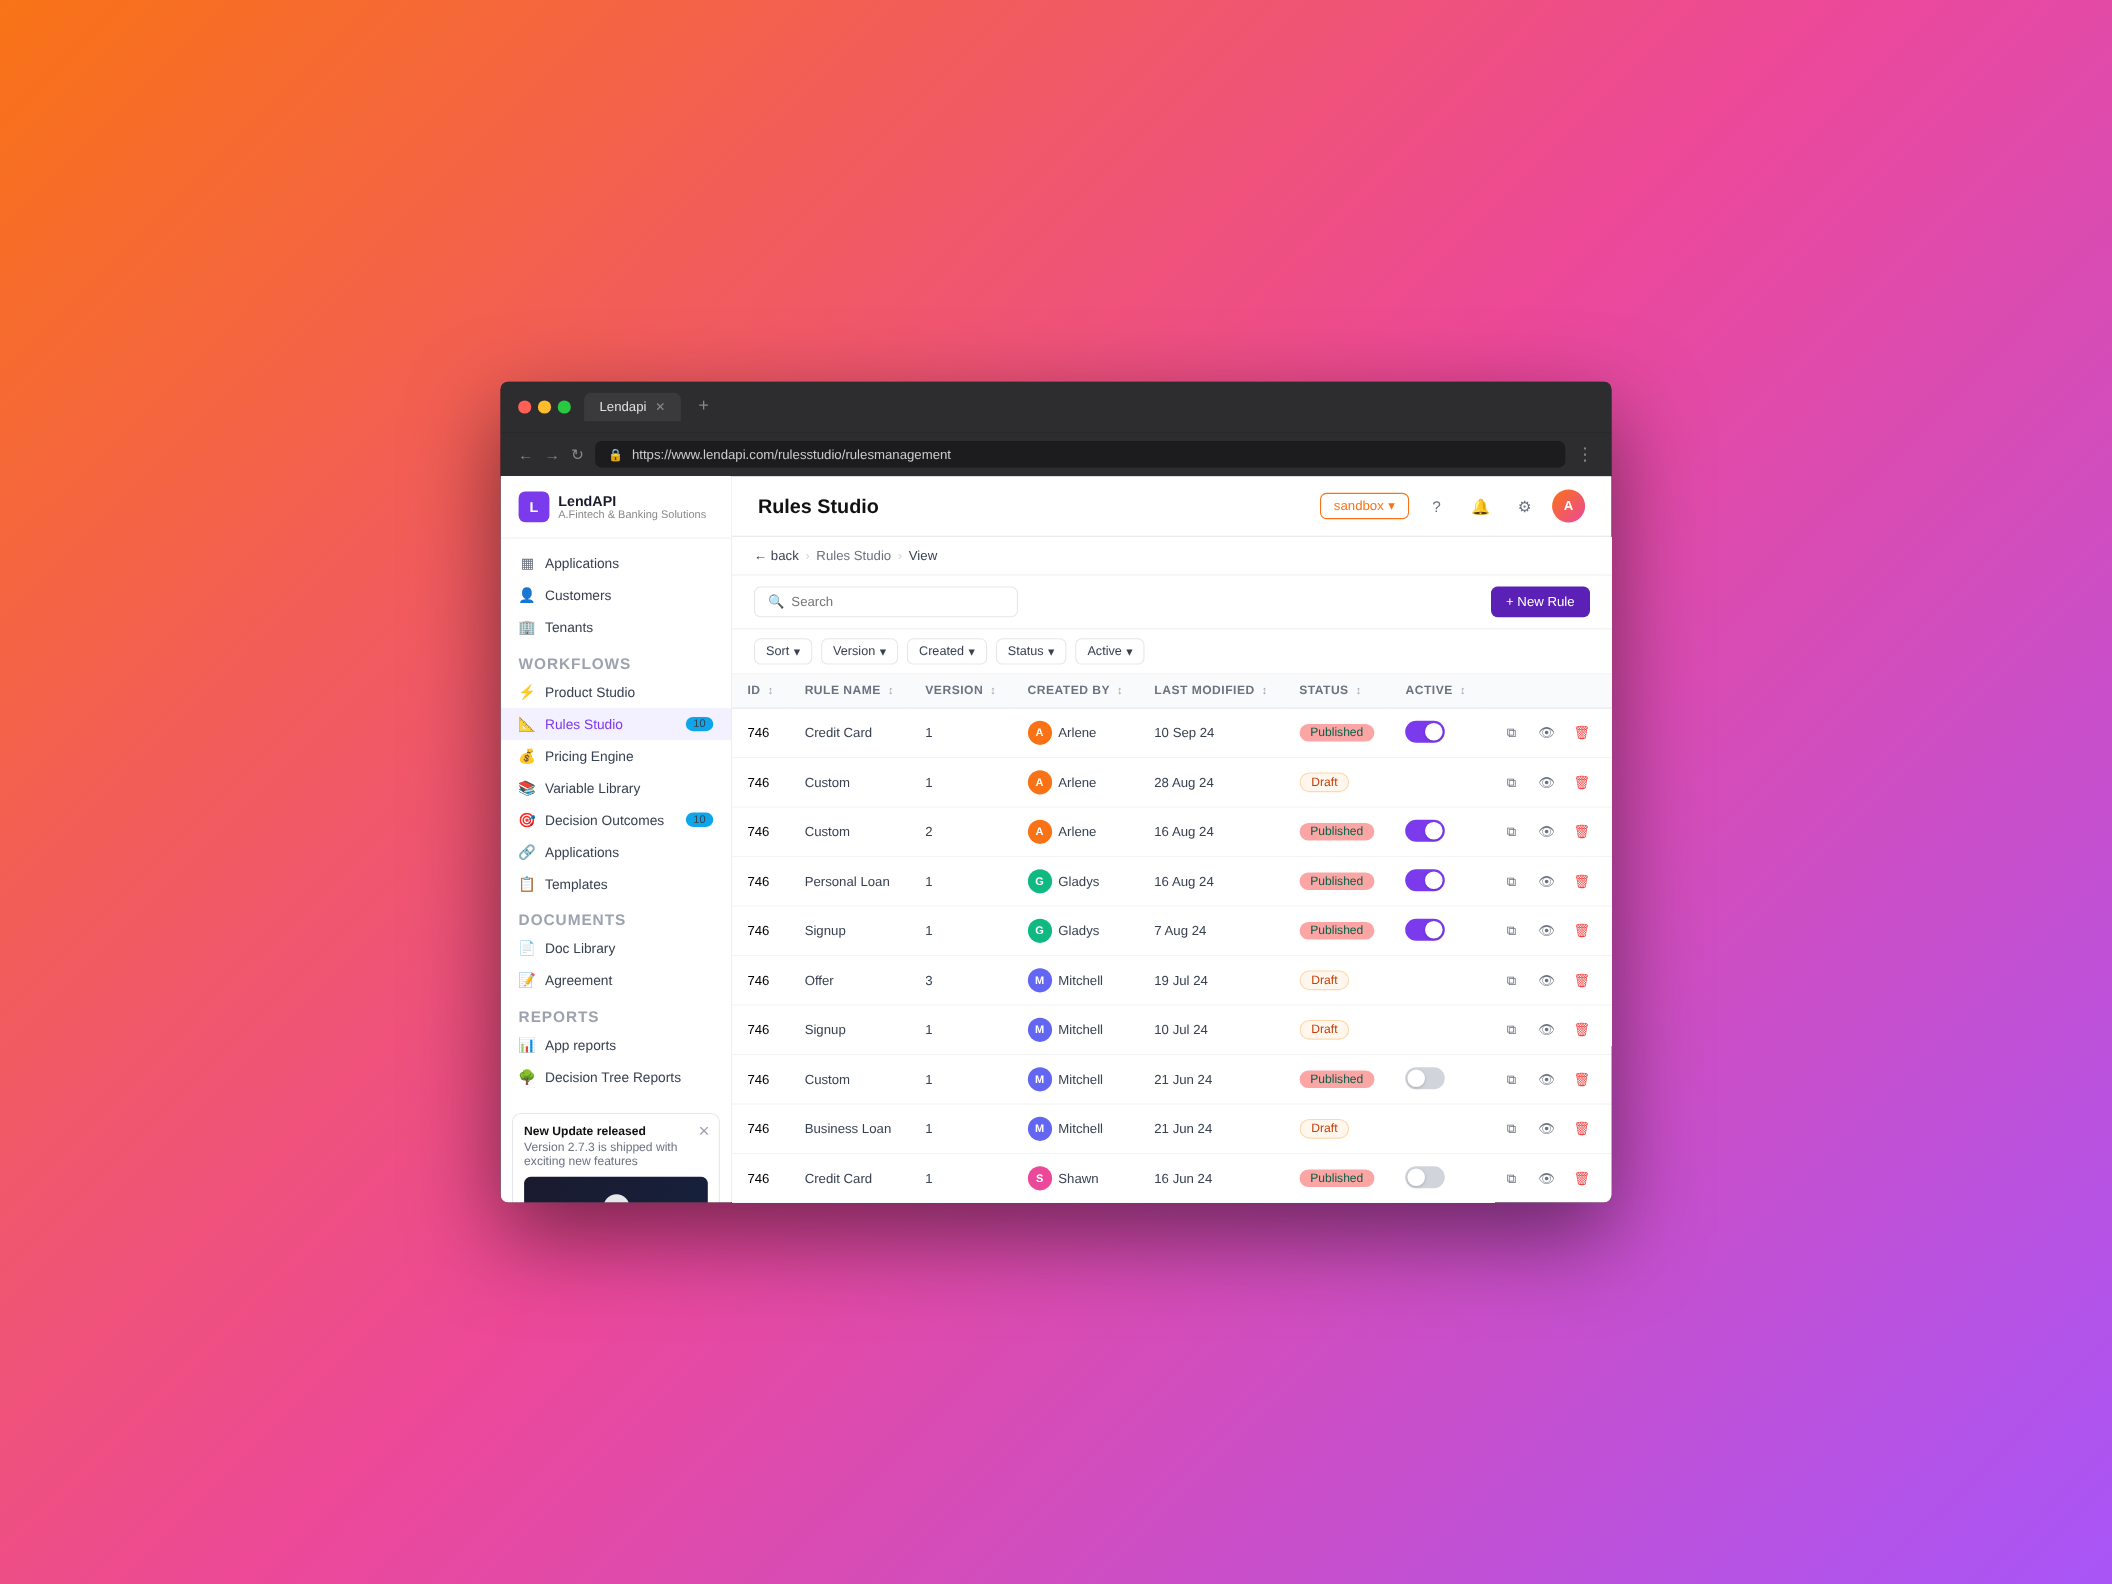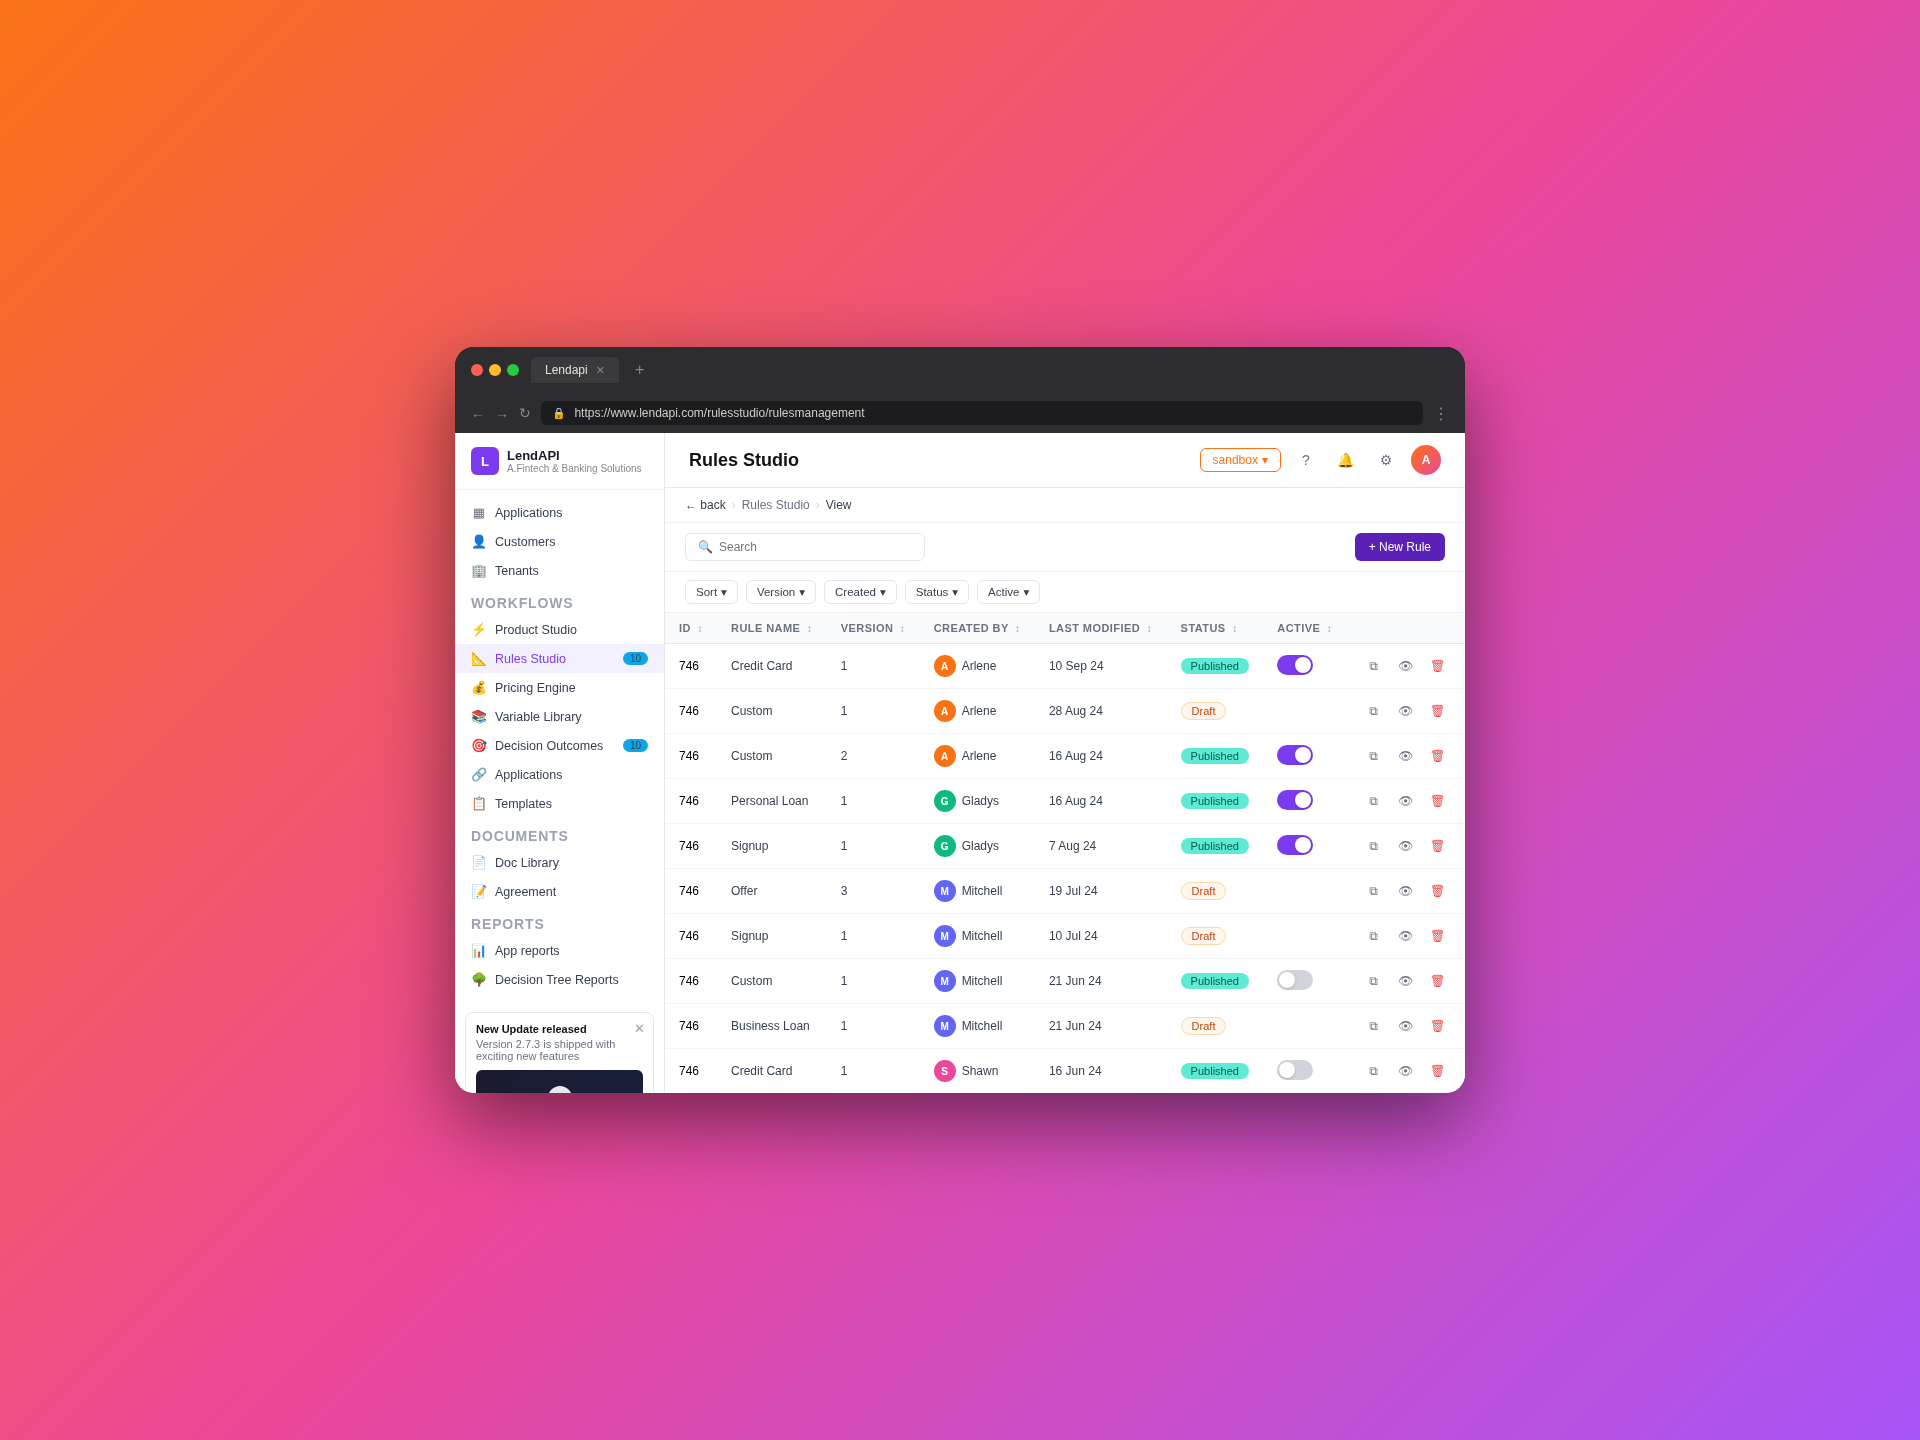--- a/index.html
+++ b/index.html
@@ -7,21 +7,21 @@
       background: linear-gradient(135deg, #f97316 0%, #ec4899 50%, #a855f7 100%);
       min-height: 100vh;
       display: flex;
       align-items: center;
       justify-content: center;
       font-family: -apple-system, BlinkMacSystemFont, 'Segoe UI', sans-serif;
     }
     .browser-window {
       width: 1010px;
       background: #1c1c1e;
-      border-radius: 19px;
+      border-radius: 7px;
       overflow: hidden;
       box-shadow: 0 30px 80px rgba(0,0,0,0.5);
     }
     .browser-titlebar {
       background: #2d2d2f;
       padding: 10px 16px;
       display: flex;
       align-items: center;
       gap: 12px;
     }
@@ -259,21 +259,21 @@
     .data-table tbody tr { border-bottom: 1px solid #f3f4f6; }
     .data-table td { padding: 9px 14px; font-size: 12px; color: #374151; }
     .id-link { color: #000000; text-decoration: none; cursor: pointer; }
     .status-badge {
       display: inline-block;
       padding: 2px 10px;
       border-radius: 12px;
       font-size: 11px;
       font-weight: 500;
     }
-    .badge-published { background: #5eead4; color: #065f46; }
+    .badge-published { background: #fca5a5; color: #065f46; }
     .badge-draft { background: #fff7ed; color: #c2410c; border: 1px solid #fed7aa; }
     .creator { display: flex; align-items: center; gap: 6px; }
     .creator-avatar {
       width: 22px; height: 22px; border-radius: 50%;
       display: flex; align-items: center; justify-content: center;
       font-size: 10px; color: white; font-weight: 600;
     }
     .toggle-switch {
       width: 36px; height: 20px;
       border-radius: 10px;

